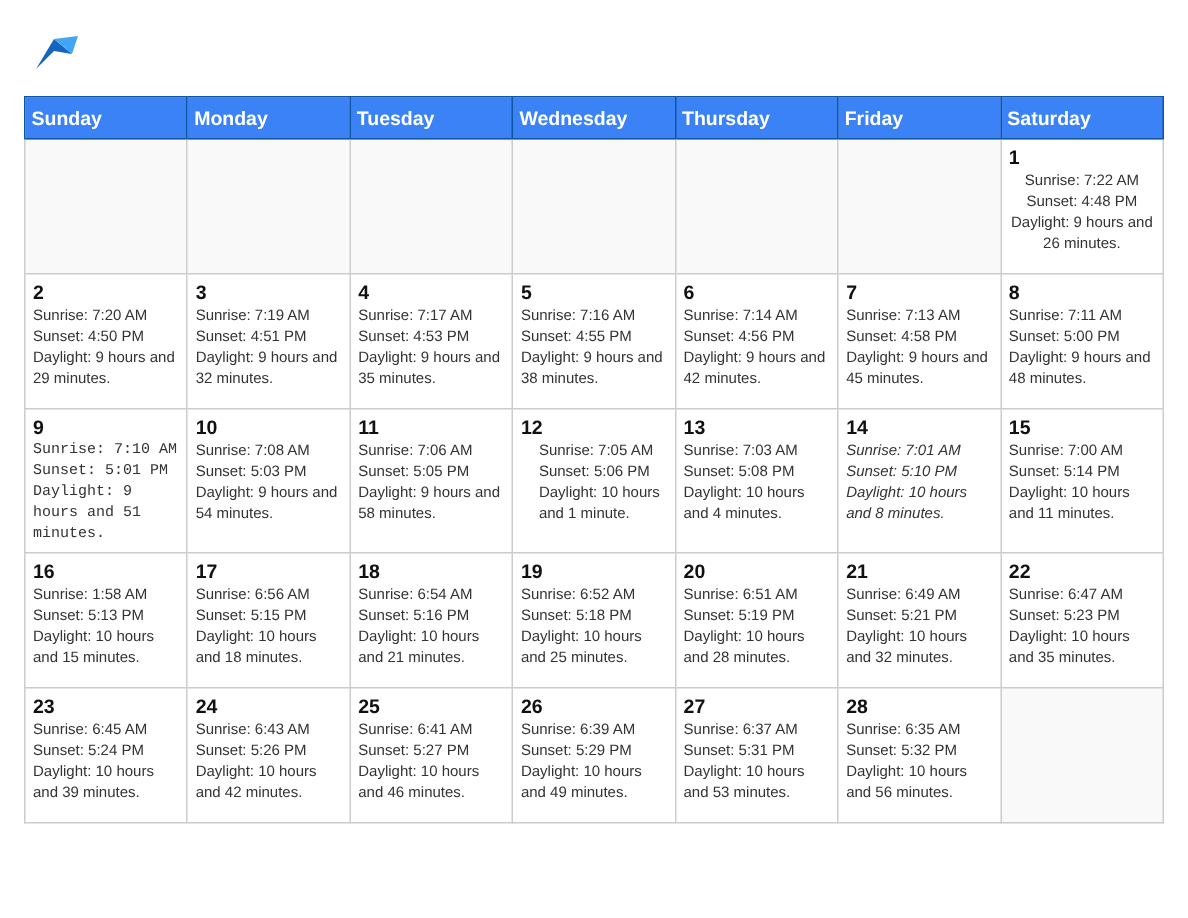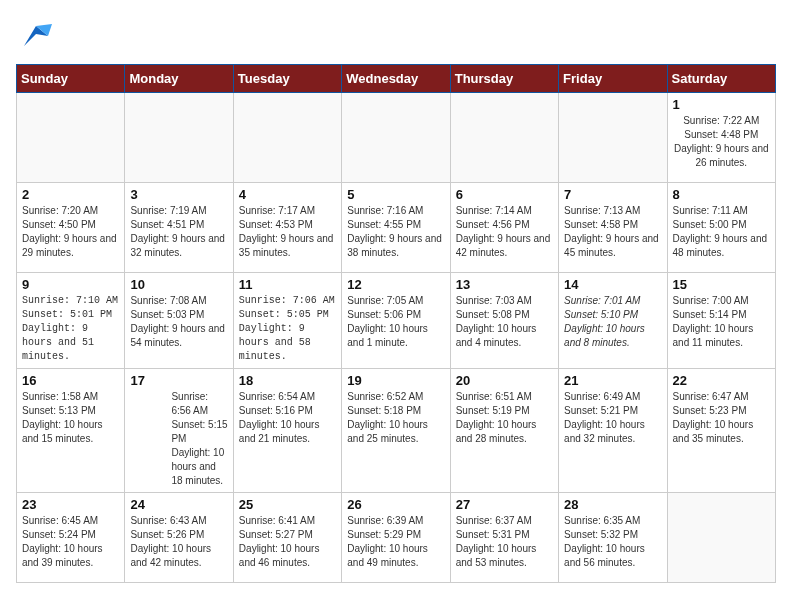--- a/index.html
+++ b/index.html
@@ -27,21 +27,21 @@
     .calendar-subtitle {
       font-size: 16px;
       color: #444;
     }
     .calendar {
       width: 100%;
       border-collapse: collapse;
       border: 1px solid #ccc;
     }
     .calendar th {
-      background-color: #7f1d1d;
+      background-color: #3b82f6;
       color: #fff;
       font-size: 13px;
       font-weight: bold;
       padding: 6px 4px;
       text-align: left;
       border: 1px solid #1055a0;
     }
     .calendar td {
       border: 1px solid #ccc;
       vertical-align: top;
@@ -175,27 +175,27 @@
 Daylight: 9 hours and 51 minutes.</div>
         </td>
         <td>
           <span class="day-number">10</span>
           <div class="day-info" style="white-space: pre-line;">Sunrise: 7:08 AM
 Sunset: 5:03 PM
 Daylight: 9 hours and 54 minutes.</div>
         </td>
         <td>
           <span class="day-number">11</span>
-          <div class="day-info" style="white-space: pre-line; font-family: Liberation Mono, monospace;">Sunrise: 7:06 AM
+          <div class="day-info" style="white-space: pre-line;">Sunrise: 7:06 AM
 Sunset: 5:05 PM
 Daylight: 9 hours and 58 minutes.</div>
         </td>
         <td>
           <span class="day-number">12</span>
-          <div class="day-info" style="white-space: pre-line;">Sunrise: 7:05 AM
+          <div class="day-info" style="white-space: pre-line; margin-left: 12px;">Sunrise: 7:05 AM
 Sunset: 5:06 PM
 Daylight: 10 hours and 1 minute.</div>
         </td>
         <td>
           <span class="day-number">13</span>
           <div class="day-info" style="white-space: pre-line;">Sunrise: 7:03 AM
 Sunset: 5:08 PM
 Daylight: 10 hours and 4 minutes.</div>
         </td>
         <td>
@@ -213,21 +213,21 @@
       </tr>
       <tr class="week-row">
         <td>
           <span class="day-number">16</span>
           <div class="day-info" style="white-space: pre-line;">Sunrise: 1:58 AM
 Sunset: 5:13 PM
 Daylight: 10 hours and 15 minutes.</div>
         </td>
         <td>
           <span class="day-number">17</span>
-          <div class="day-info" style="white-space: pre-line; margin-left: 41px;">Sunrise: 6:56 AM
+          <div class="day-info" style="white-space: pre-line;">Sunrise: 6:56 AM
 Sunset: 5:15 PM
 Daylight: 10 hours and 18 minutes.</div>
         </td>
         <td>
           <span class="day-number">18</span>
           <div class="day-info" style="white-space: pre-line;">Sunrise: 6:54 AM
 Sunset: 5:16 PM
 Daylight: 10 hours and 21 minutes.</div>
         </td>
         <td>

